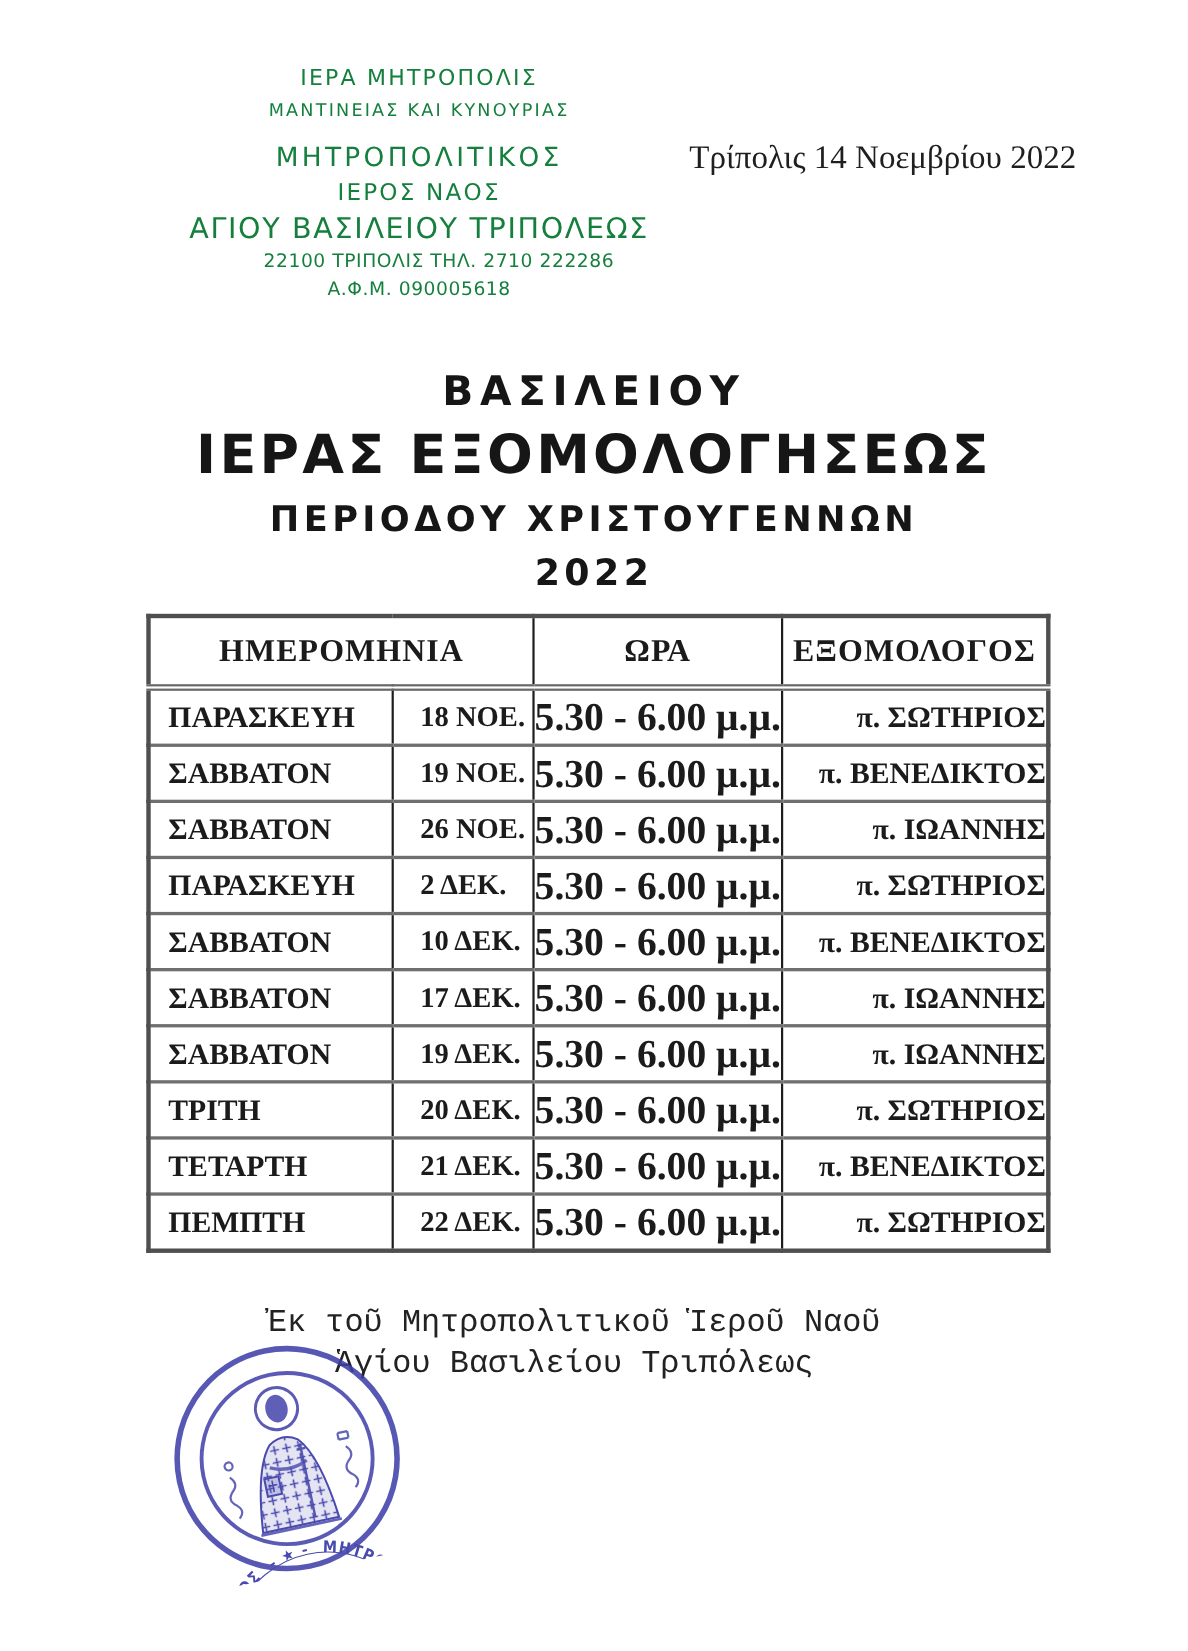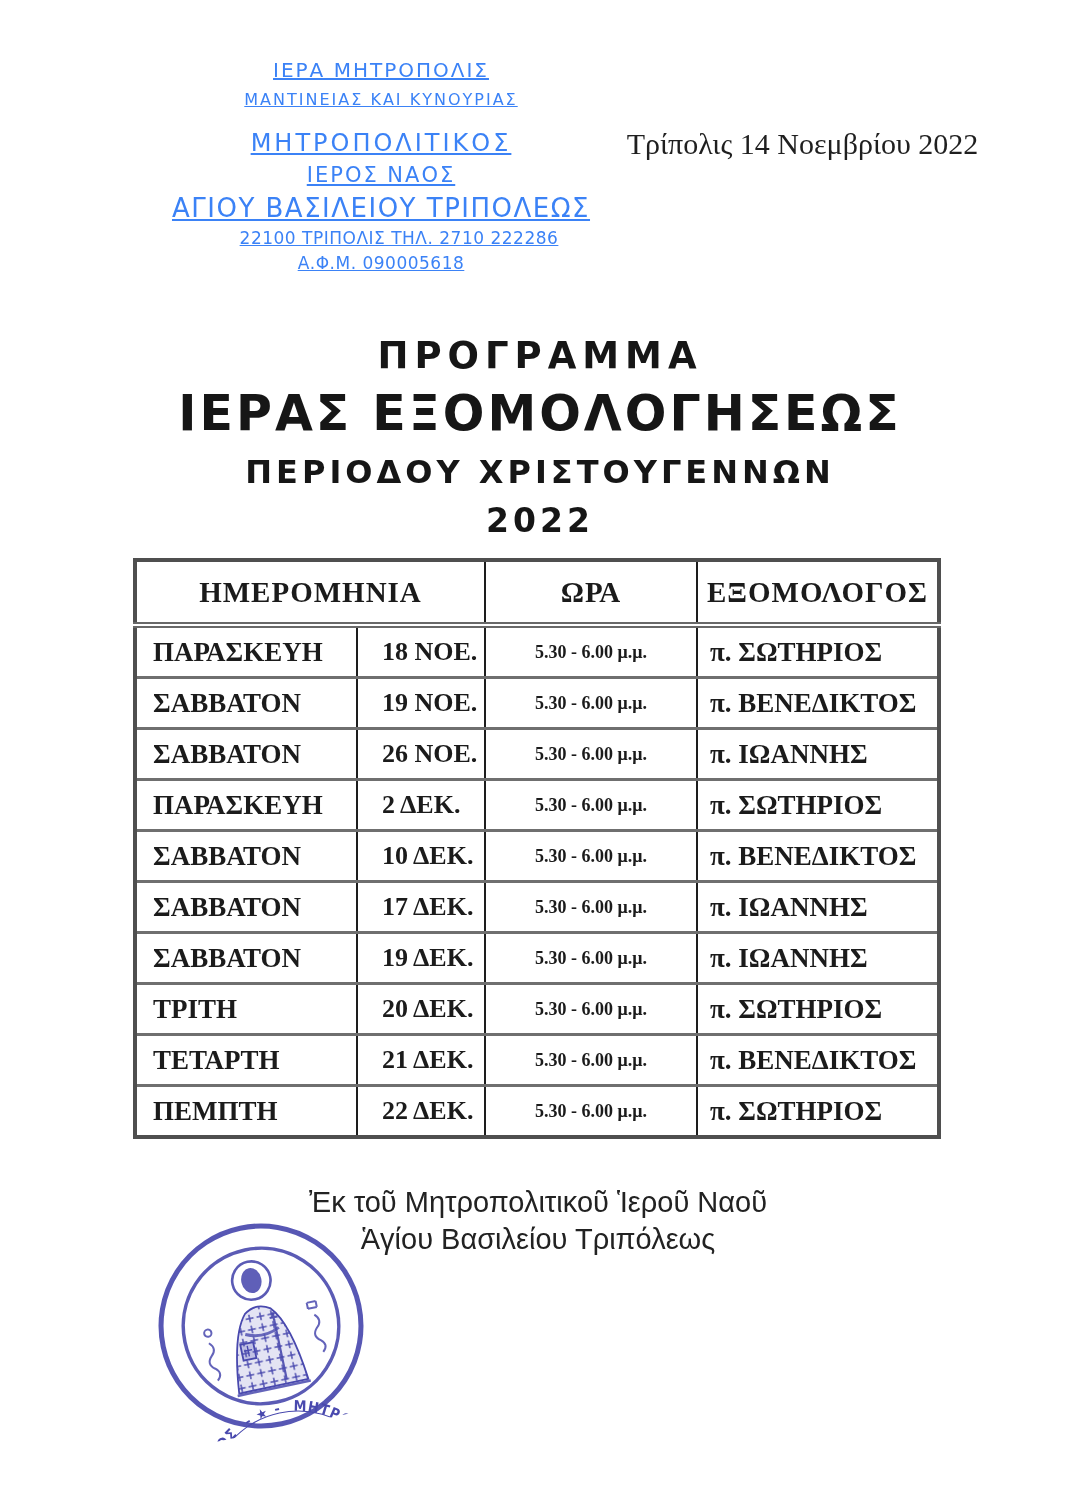--- a/index.html
+++ b/index.html
@@ -10,22 +10,21 @@
     background:#ffffff;
     overflow:hidden;
     font-family:"Liberation Serif","DejaVu Serif",serif;
     color:#1b1b1b;
   }
   
   .letterhead{
     position:absolute;top:56px;left:0;width:762px;
     text-align:center;
     font-family:"DejaVu Sans","Liberation Sans",sans-serif;
-    color:#3b82f6;
-    text-decoration:underline;
+    color:#15803d;
   }
   .lh-1{font-size:20px;letter-spacing:2px;line-height:29px;}
   .lh-2{font-size:16px;letter-spacing:2px;line-height:29px;margin-bottom:13px;}
   .lh-3{font-size:24px;letter-spacing:3px;line-height:33px;}
   .lh-4{font-size:21px;letter-spacing:2px;line-height:30px;}
   .lh-5{font-size:26px;letter-spacing:1.5px;line-height:36px;}
   .lh-6{font-size:17px;letter-spacing:.5px;line-height:25px;padding-left:36px;}
   .lh-7{font-size:17px;letter-spacing:.5px;line-height:25px;}
   
   .doc-date{
@@ -64,27 +63,27 @@
     height:60px;font-size:29px;letter-spacing:1px;text-align:center;
     border-bottom:6px double #686868;
   }
   .schedule td{height:48px;font-size:27px;}
   .col-day{width:222px;}
   .col-date{width:128px;}
   .col-time{width:212px;}
   .col-conf{width:242px;}
   td.c-day{padding-left:16px;}
   td.c-date{padding-left:24px;font-size:26px;}
-  td.c-time{text-align:center;font-size:18px;}
-  td.c-conf{padding-left:12px;}
+  td.c-time{text-align:center;font-size:36px;}
+  td.c-conf{padding-left:12px;text-align:right;}
   
   .doc-footer{
-    position:absolute;top:1184px;left:16px;width:1044px;
+    position:absolute;top:1184px;left:0;width:1044px;
     text-align:center;
-    font-family:Liberation Sans, sans-serif;
+    font-family:Liberation Mono, monospace;
     font-size:29px;line-height:37px;color:#222;
   }
   
   .stamp{
     position:absolute;top:1222px;left:157px;width:208px;height:208px;
     transform:rotate(-12deg);
     opacity:.94;
   }
 </style>
 </head>
@@ -98,21 +97,21 @@
     <div class="lh-3">ΜΗΤΡΟΠΟΛΙΤΙΚΟΣ</div>
     <div class="lh-4">ΙΕΡΟΣ ΝΑΟΣ</div>
     <div class="lh-5">ΑΓΙΟΥ ΒΑΣΙΛΕΙΟΥ ΤΡΙΠΟΛΕΩΣ</div>
     <div class="lh-6">22100 ΤΡΙΠΟΛΙΣ ΤΗΛ. 2710 222286</div>
     <div class="lh-7">Α.Φ.Μ. 090005618</div>
   </div>
 
   <div class="doc-date">Τρίπολις 14 Νοεμβρίου 2022</div>
 
   <div class="doc-title">
-    <div class="t-1">ΠΡΟΓΡΑΜΜΑ</div>
+    <div class="t-1">ΒΑΣΙΛΕΙΟΥ</div>
     <div class="t-2">ΙΕΡΑΣ ΕΞΟΜΟΛΟΓΗΣΕΩΣ</div>
     <div class="t-3">ΠΕΡΙΟΔΟΥ ΧΡΙΣΤΟΥΓΕΝΝΩΝ</div>
     <div class="t-4">2022</div>
   </div>
 
   <table class="schedule">
     <colgroup>
       <col class="col-day">
         <col class="col-date">
         <col class="col-time">

